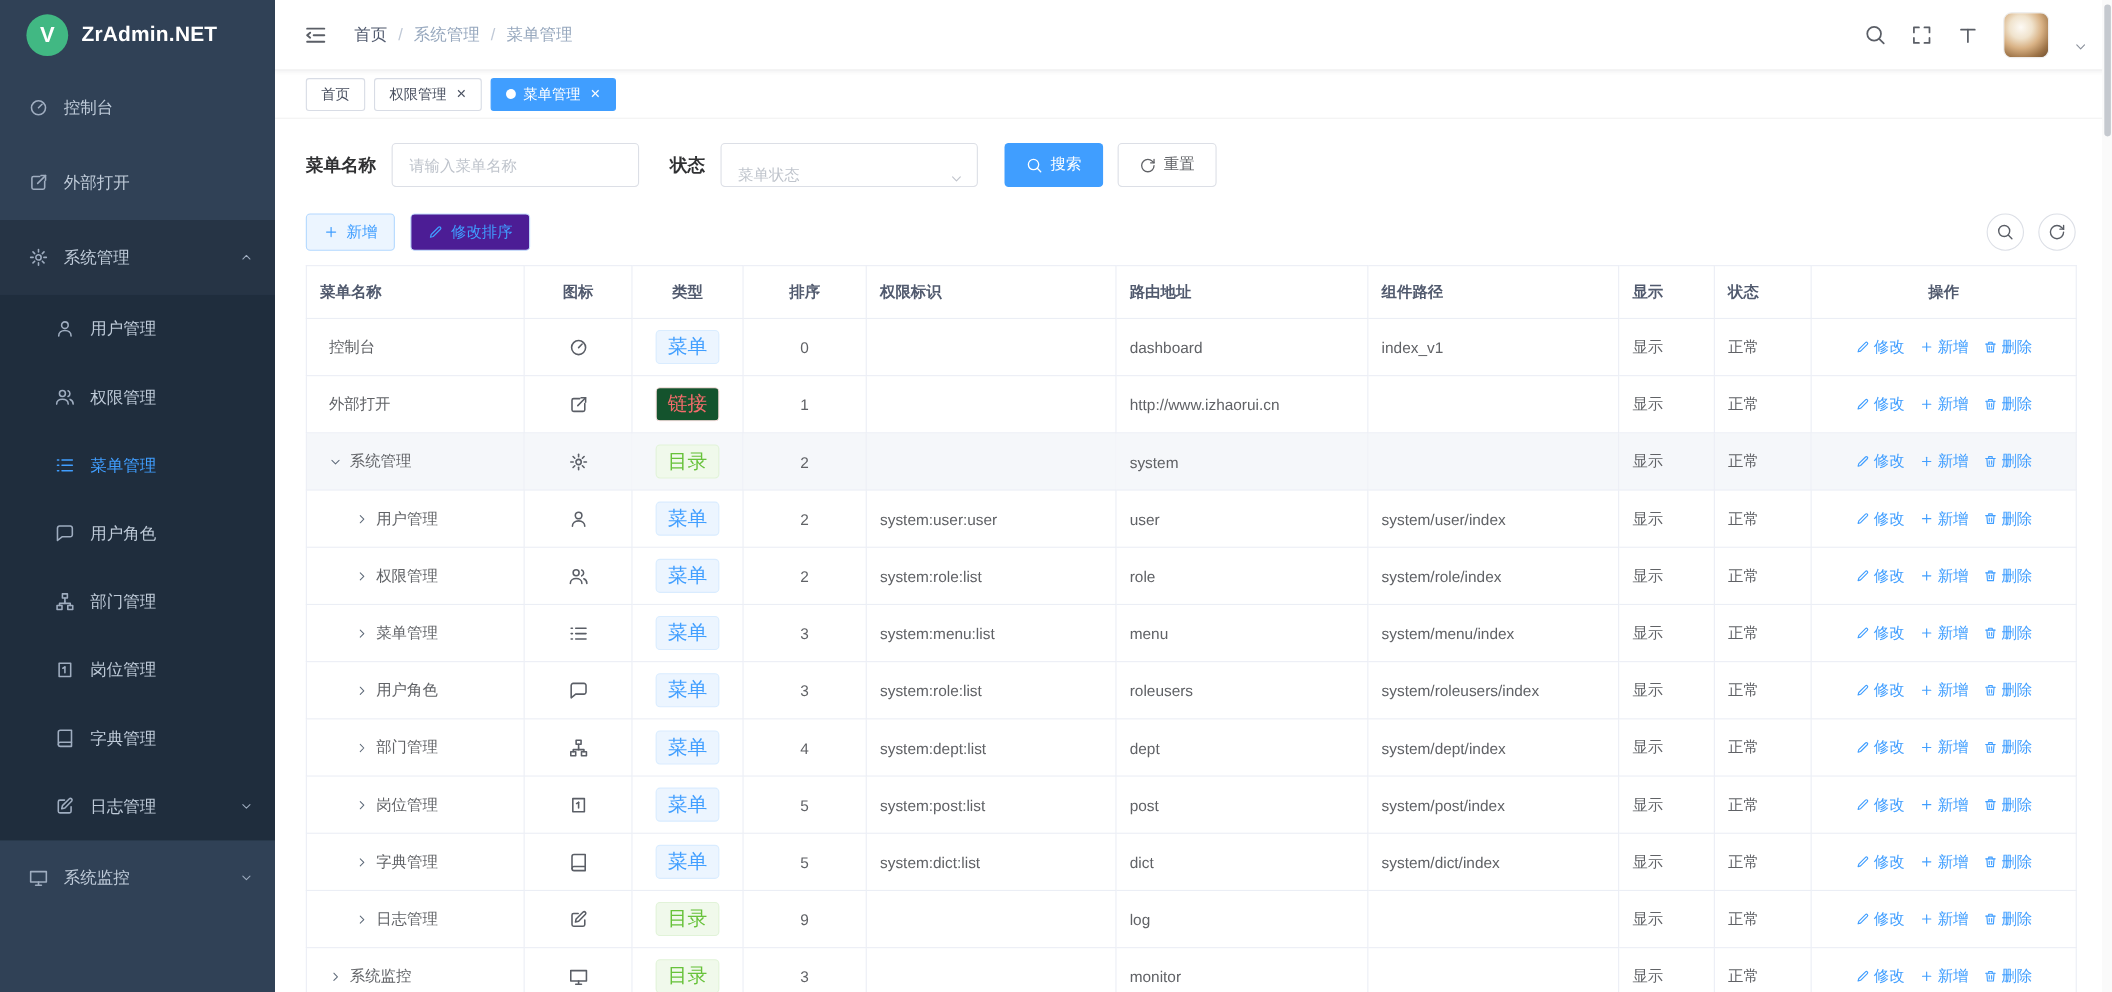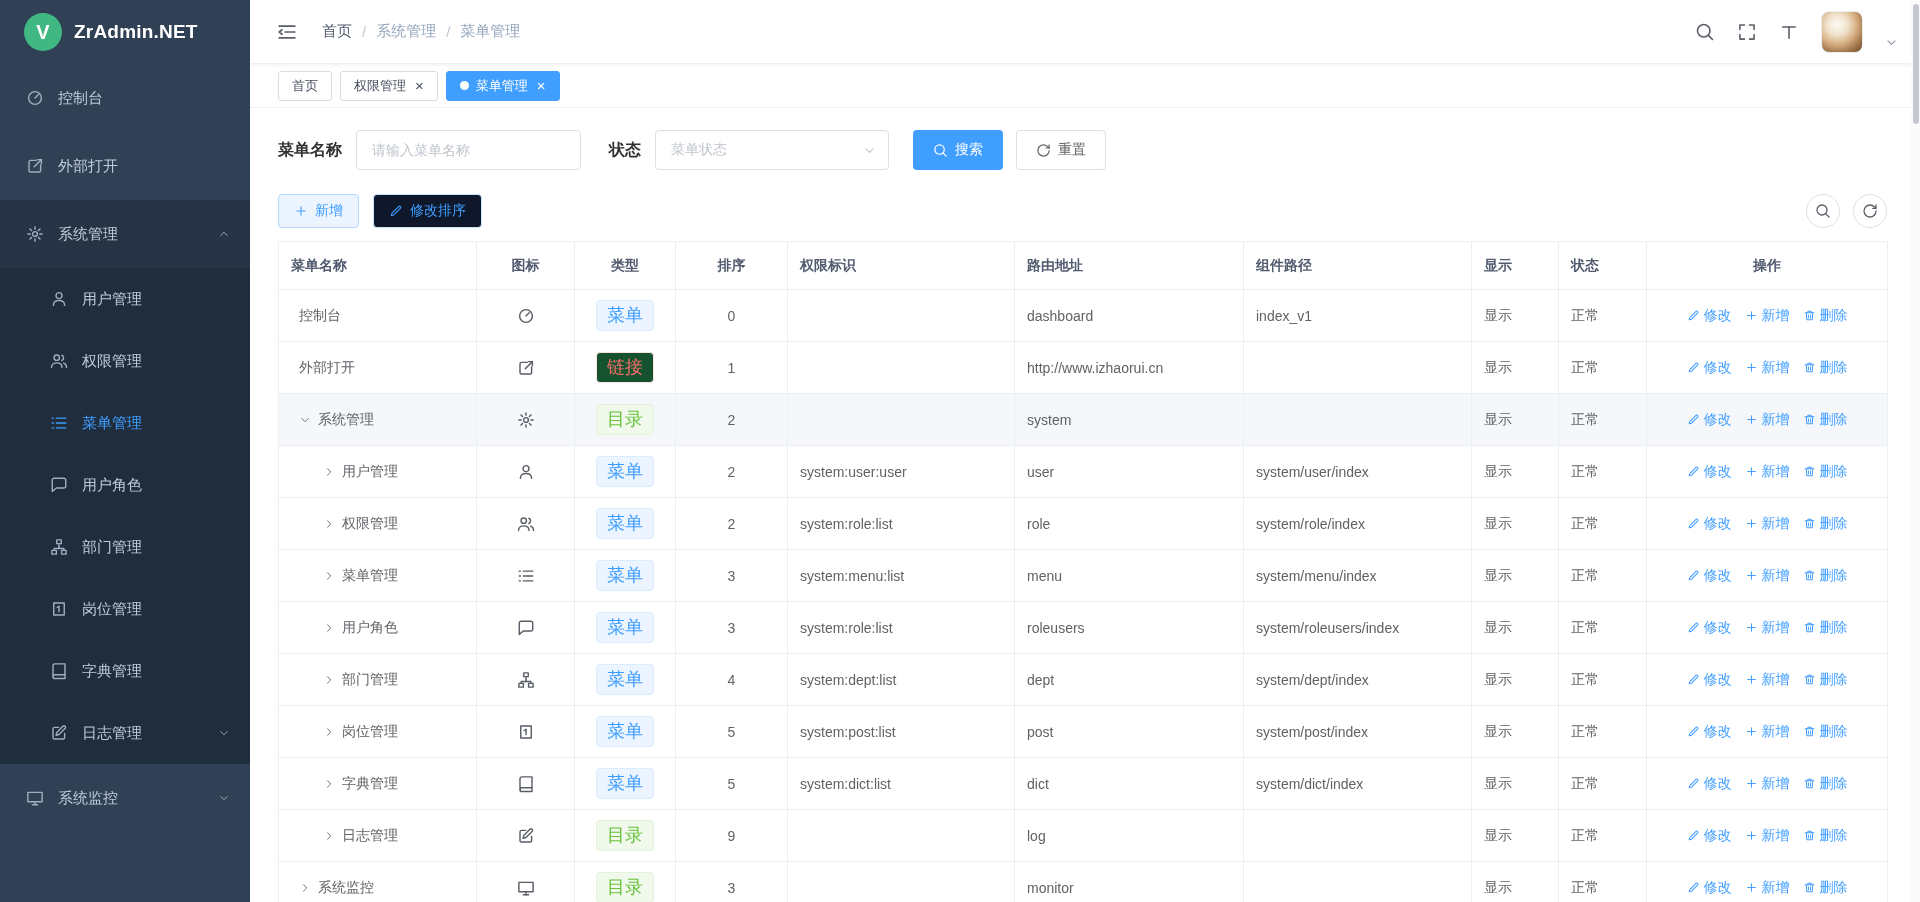--- a/index.html
+++ b/index.html
@@ -40,32 +40,32 @@
   .tab .close{font-size:15px;line-height:1;margin-left:2px;cursor:pointer}
   .tab.active{background:#409eff;border-color:#409eff;color:#fff}
   .tab .dot{width:9px;height:9px;border-radius:50%;background:#fff}
 
   
   .content{flex:1;padding:22px 33px 0 28px;overflow:hidden}
   .filters{display:flex;align-items:center;margin-bottom:24px}
   .flabel{font-size:16px;font-weight:bold;color:#303133;margin-right:14px;white-space:nowrap}
   .finput{width:225px;height:40px;border:1px solid #dcdfe6;border-radius:4px;padding:0 15px;font-size:14px;color:#606266;outline:none;margin-right:28px}
   .finput::placeholder{color:#bfc4cc}
-  .fselect{width:234px;height:40px;border:1px solid #dcdfe6;border-radius:4px;padding:0 12px 0 15px;font-size:14px;color:#bfc4cc;display:flex;align-items:center;justify-content:space-between;background:#fff;cursor:pointer;margin-right:24px}
+  .fselect{width:234px;height:40px;border:1px solid #dcdfe6;border-radius:4px;padding:0 12px 0 15px;font-size:14px;color:#bfc4cc;display:flex;align-items:flex-end;justify-content:space-between;background:#fff;cursor:pointer;margin-right:24px}
   .fselect .sel-arrow{color:#c0c4cc;display:flex}
   .btn{height:40px;border-radius:4px;display:inline-flex;align-items:center;gap:7px;padding:0 19px;font-size:14px;cursor:pointer;border:1px solid transparent;white-space:nowrap}
   .btn svg{flex-shrink:0}
   .btn-primary{background:#409eff;color:#fff}
   .btn-default{background:#fff;border-color:#dcdfe6;color:#606266}
   .mr12{margin-right:13px}
 
   .toolbar{display:flex;align-items:center;margin-bottom:13px}
   .btn-sm{height:34px;padding:0 15px;font-size:14px}
   .btn-plain{background:#ecf5ff;border-color:#b3d8ff;color:#409eff;margin-right:14px}
-  .btn-plain2{background:#0f172a;border-color:#c6e2ff;color:#409eff}
+  .btn-plain2{background:#4c1d95;border-color:#c6e2ff;color:#409eff}
   .toolbar-right{margin-left:auto;display:flex;gap:13px}
   .circle-btn{width:34px;height:34px;border-radius:50%;border:1px solid #dcdfe6;display:flex;align-items:center;justify-content:center;color:#5a5e66;background:#fff;cursor:pointer}
 
   
   table{border-collapse:collapse;table-layout:fixed;width:1609px;font-size:14px}
   th,td{border:1px solid #ebeef5;padding:0 12px;overflow:hidden;white-space:nowrap}
   th{height:48px;color:#515a6e;font-weight:600;background:#fff}
   td{height:51px;color:#606266}
   tr.hl td{background:#f5f7fa}
   .al-left{text-align:left}

